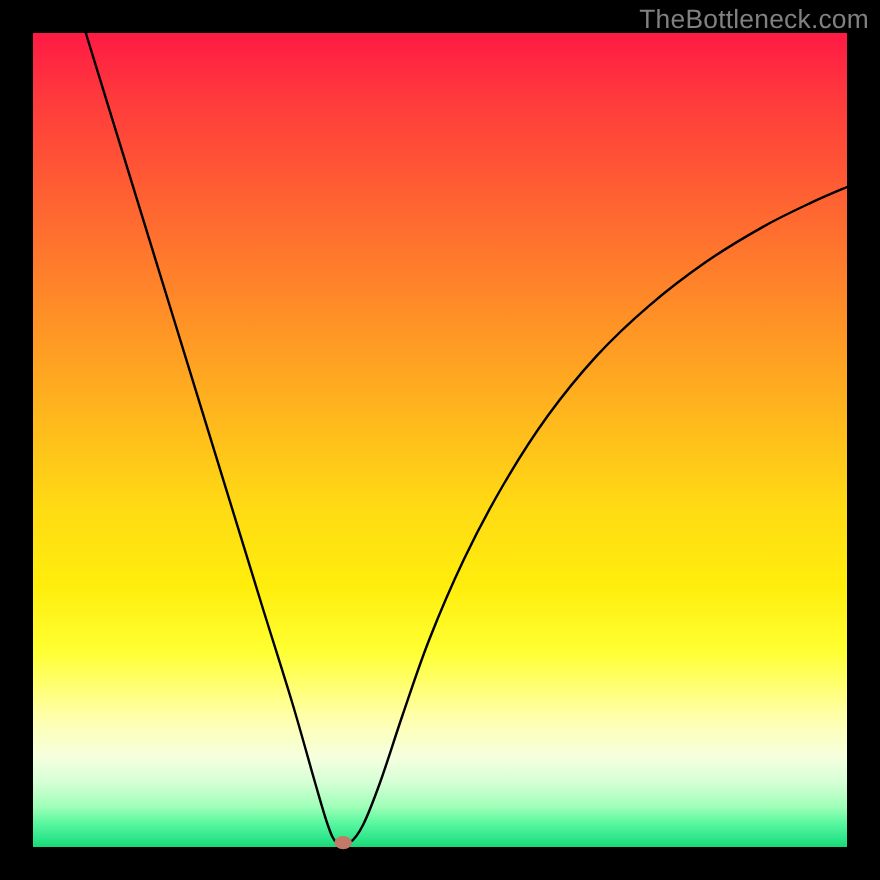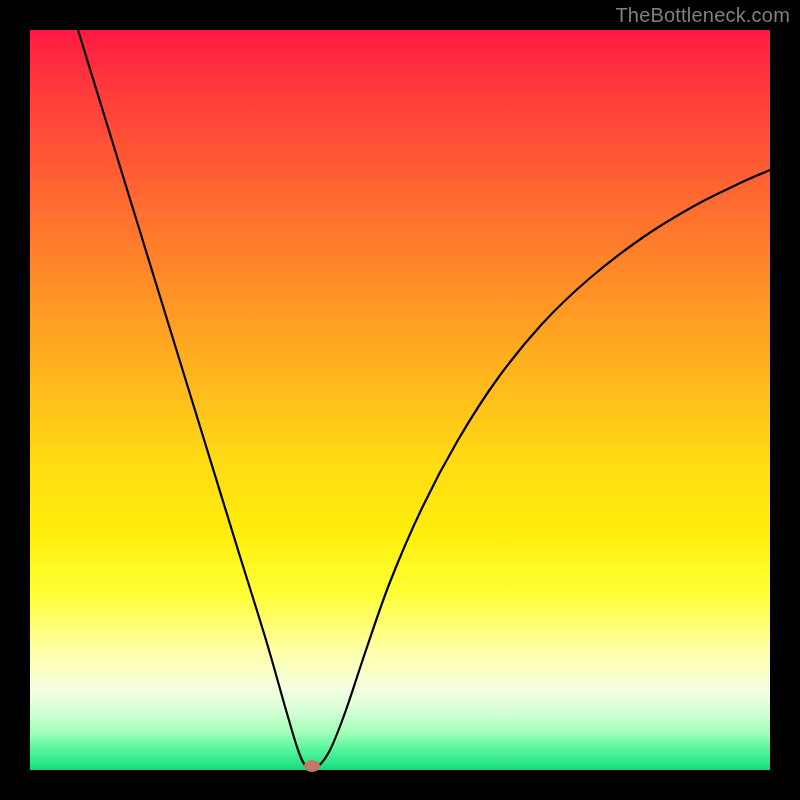--- a/index.html
+++ b/index.html
@@ -71,21 +71,21 @@
     width: 16px;
     height: 12px;
     border-radius: 50%;
     transform: translate(-50%, -50%);
   }
   #watermark {
     position: absolute;
     top: 4px;
     right: 10px;
     color: #808080;
-    font-size: 20px;
+    font-size: 24px;
     font-family: Arial, sans-serif;
     letter-spacing: 0.2px;
     user-select: none;
   }
 </style>
 </head>
 <body>
 
 <div id="frame">
   <div id="watermark" style="color: rgb(128, 128, 128);">TheBottleneck.com</div>

